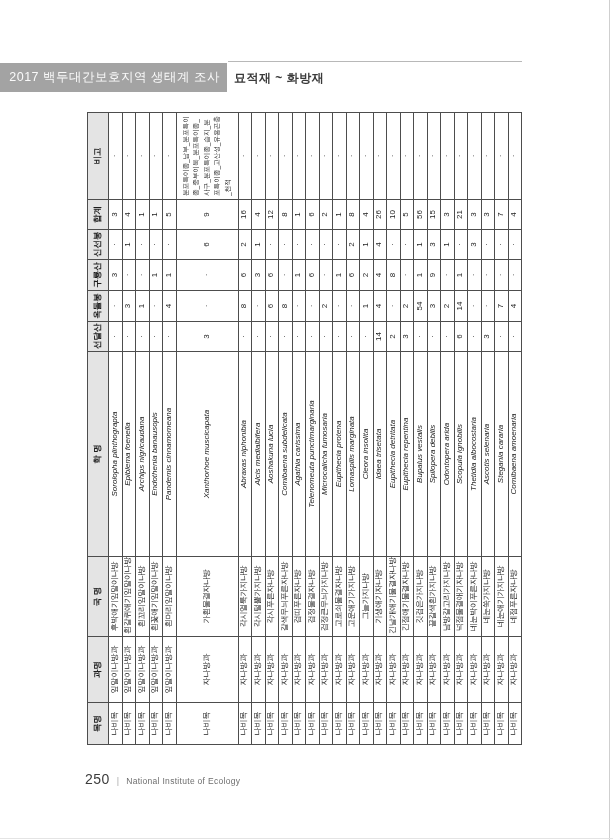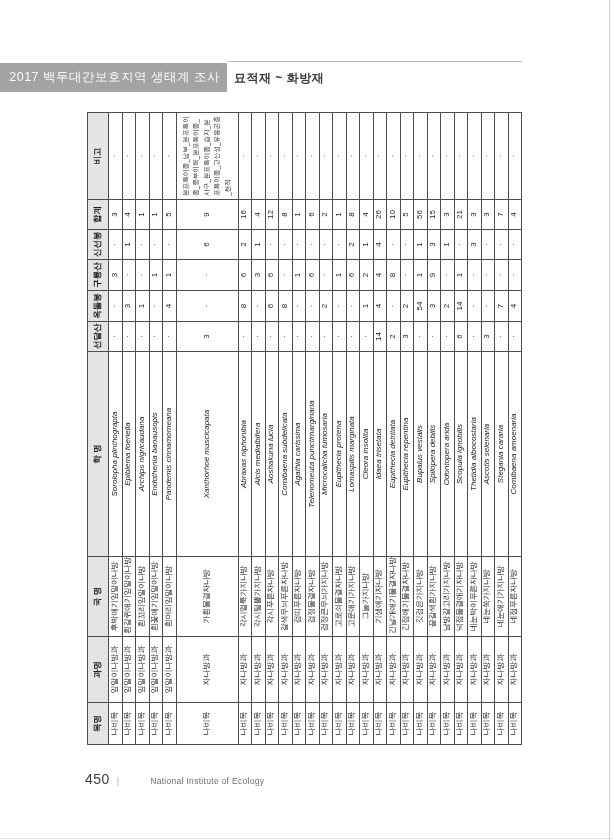--- a/index.html
+++ b/index.html
@@ -70,21 +70,21 @@
     word-break:break-all;text-align:left;padding:0 3px;
   }
   td.dot{color:#8a8a8a;font-size:7px;}
   
   .footer{
     position:absolute;left:85px;top:771px;
     display:flex;align-items:baseline;gap:7px;
   }
   .page-num{font-size:14px;color:#3c3c3c;letter-spacing:0.5px;}
   .footer-sep{font-size:9px;color:#aaa;}
-  .institute{font-size:8.5px;color:#6e6e6e;letter-spacing:0.3px;margin-left:24px;}
+  .institute{font-size:8.5px;color:#6e6e6e;letter-spacing:0.3px;}
   
   .edge-right{position:absolute;right:3px;top:0;width:1px;height:840px;background:#cfcfcf;}
   .edge-bottom{position:absolute;left:0;bottom:1px;width:613px;height:1px;background:#e4e4e4;}
 </style>
 </head>
 <body>
 
 <div class="page">
 
   <div class="head-rule"></div>
@@ -448,20 +448,20 @@
       <td class="c-v dot">·</td>
       <td class="c-total">4</td>
       <td class="c-note dot">·</td>
     </tr>
           </tbody>
       </table>
     </div>
   </div>
 
   <div class="footer">
-    <span class="page-num">450</span>
+    <span class="page-num">250</span>
     <span class="footer-sep">|</span>
     <span class="institute">National Institute of Ecology</span>
   </div>
 
   <div class="edge-right"></div>
   <div class="edge-bottom"></div>
 </div>
 
 </body></html>

